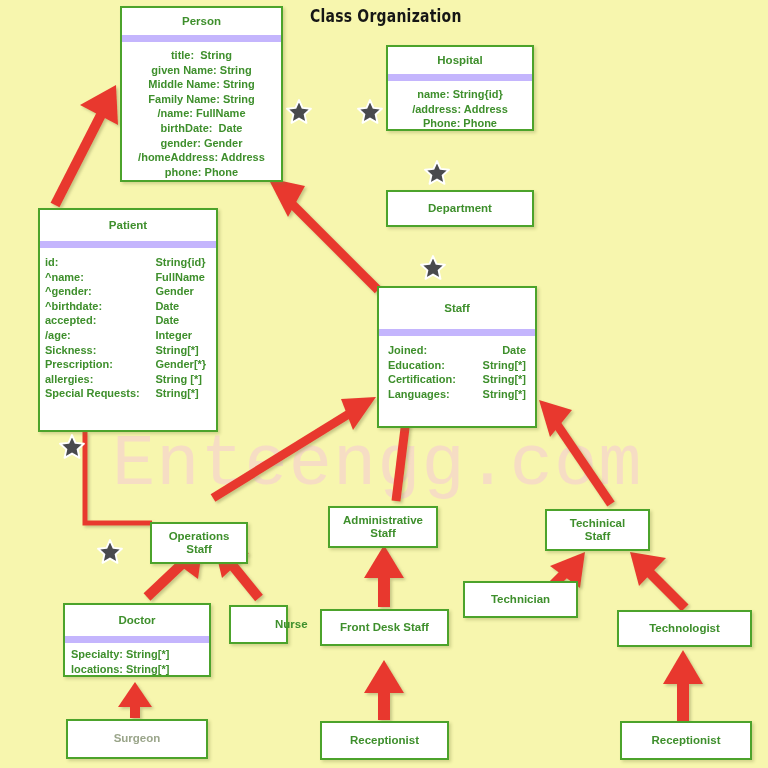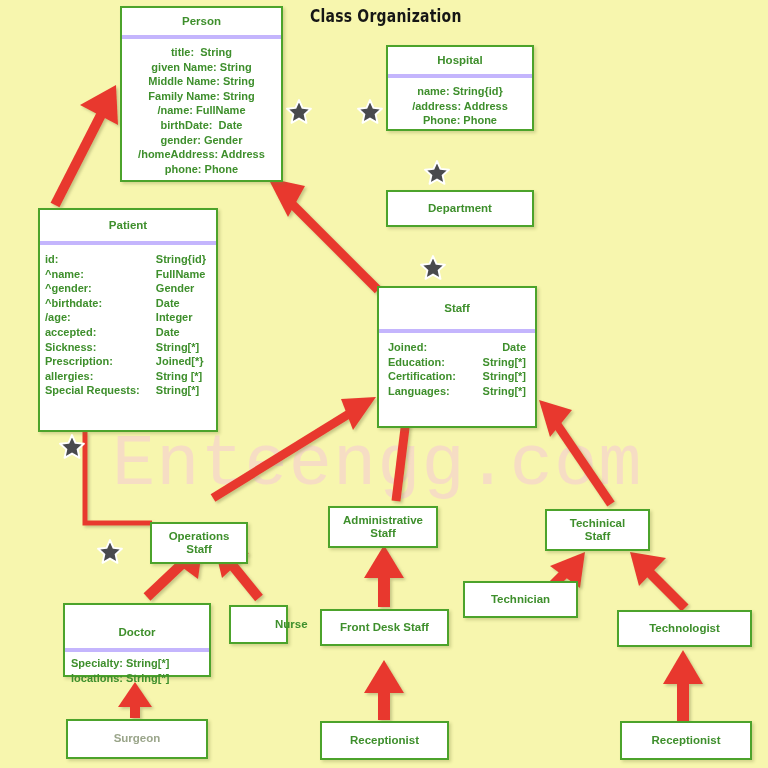--- a/index.html
+++ b/index.html
@@ -46,21 +46,21 @@
   }
   .cls .hdr{
     text-align:center;
     color:#3e8f2c;
     font-size:11.5px;
     font-weight:bold;
     padding:7px 4px 7px 4px;
     line-height:13px;
     box-sizing:border-box;
   }
-  .cls.compart .hdr{border-bottom:4px solid #c4b5fd;}
+  .cls.compart .hdr{border-bottom:7px solid #c4b5fd;}
   .cls .body{
     padding:6px 6px 6px 6px;
     color:#3e8f2c;
     font-size:11px;
     font-weight:bold;
     line-height:14.6px;
     box-sizing:border-box;
   }
   .cls .body table{border-collapse:collapse;width:100%;}
   .cls .body td{
@@ -241,34 +241,34 @@
             </tr>
         <tr>
               <td class="k">^gender:</td>
               <td class="v">Gender</td>
             </tr>
         <tr>
               <td class="k">^birthdate:</td>
               <td class="v">Date</td>
             </tr>
         <tr>
+              <td class="k">accepted:</td>
+              <td class="v">Date</td>
+            </tr>
+        <tr>
               <td class="k">/age:</td>
               <td class="v">Integer</td>
             </tr>
         <tr>
-              <td class="k">accepted:</td>
-              <td class="v">Date</td>
-            </tr>
-        <tr>
               <td class="k">Sickness:</td>
               <td class="v">String[*]</td>
             </tr>
         <tr>
               <td class="k">Prescription:</td>
-              <td class="v">Joined[*}</td>
+              <td class="v">Gender[*}</td>
             </tr>
         <tr>
               <td class="k">allergies:</td>
               <td class="v">String [*]</td>
             </tr>
         <tr>
               <td class="k">Special Requests:</td>
               <td class="v">String[*]</td>
             </tr>
       </tbody>
@@ -317,21 +317,21 @@
   </div>
 
   <div class="cls" style="left:545px;top:509px;width:105px;height:42px;">
     <div class="hdr" style="padding-top:6px;">
       <div>Techinical</div>
       <div>Staff</div>
     </div>
   </div>
 
   <div class="cls compart" style="left:63px;top:603px;width:148px;height:74px;">
-    <div class="hdr" style="padding:9px 4px;margin-top:12px;">Doctor</div>
+    <div class="hdr" style="padding:9px 4px;">Doctor</div>
     <div class="body" style="padding:4px 6px;">
       <div class="attr-line"><span>Specialty:</span> <span>String[*]</span></div>
       <div class="attr-line"><span>locations:</span> <span>String[*]</span></div>
     </div>
   </div>
 
   <div class="cls" style="left:229px;top:605px;width:59px;height:39px;padding-left:40px;">
     <div class="hdr" style="padding-top:11px;">Nurse</div>
   </div>
 

